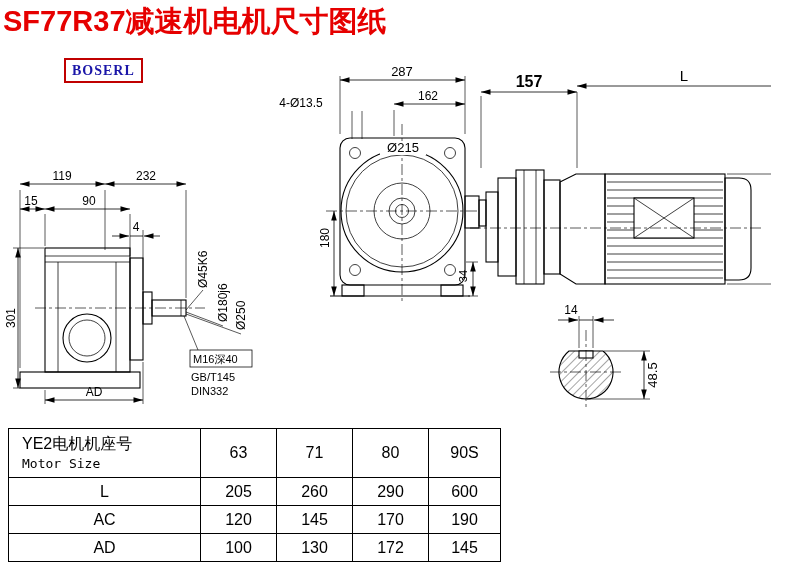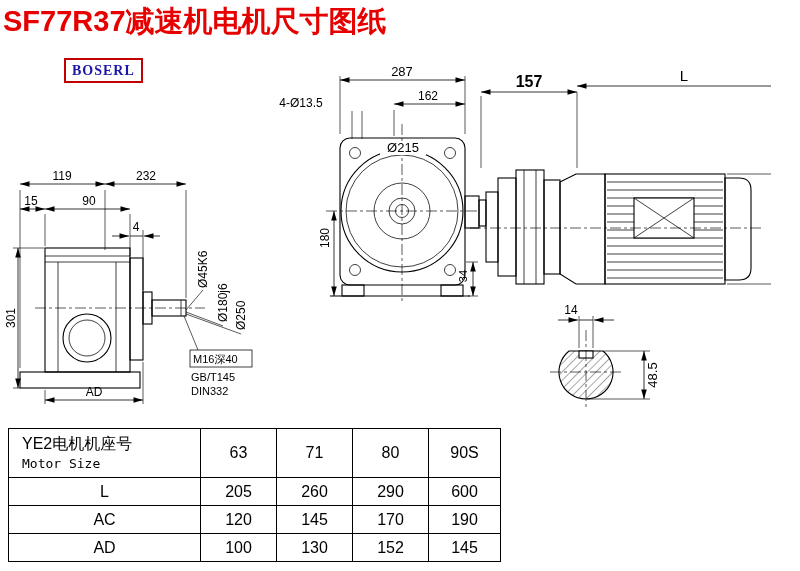--- a/index.html
+++ b/index.html
@@ -264,19 +264,19 @@
         <td>AC</td>
         <td>120</td>
         <td>145</td>
         <td>170</td>
         <td>190</td>
       </tr>
       <tr>
         <td>AD</td>
         <td>100</td>
         <td>130</td>
-        <td>152</td>
+        <td>172</td>
         <td>145</td>
       </tr>
     </tbody>
   </table>
 
 </div>
 
 </body></html>

